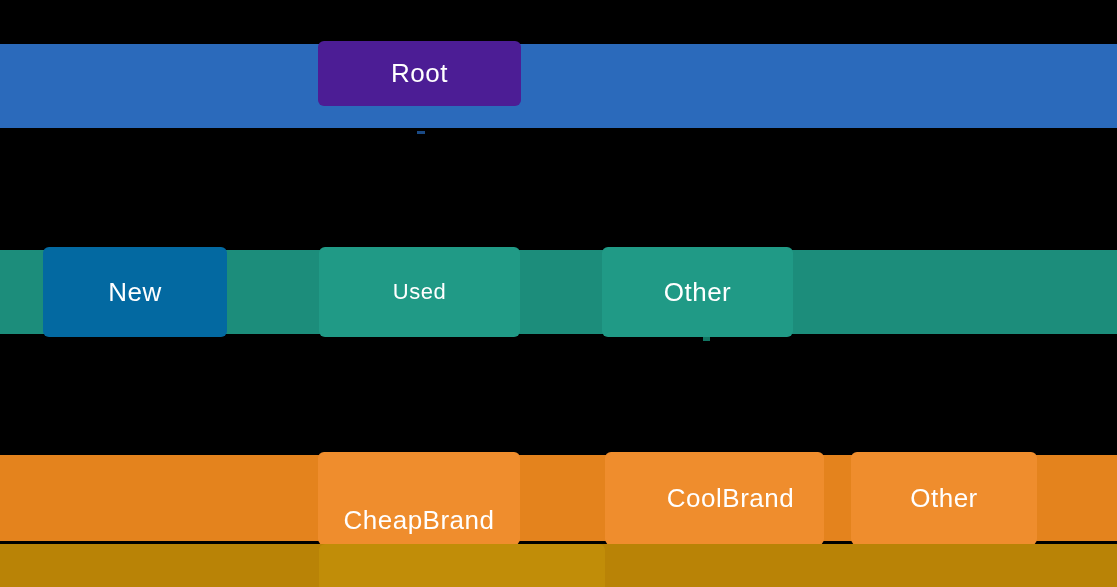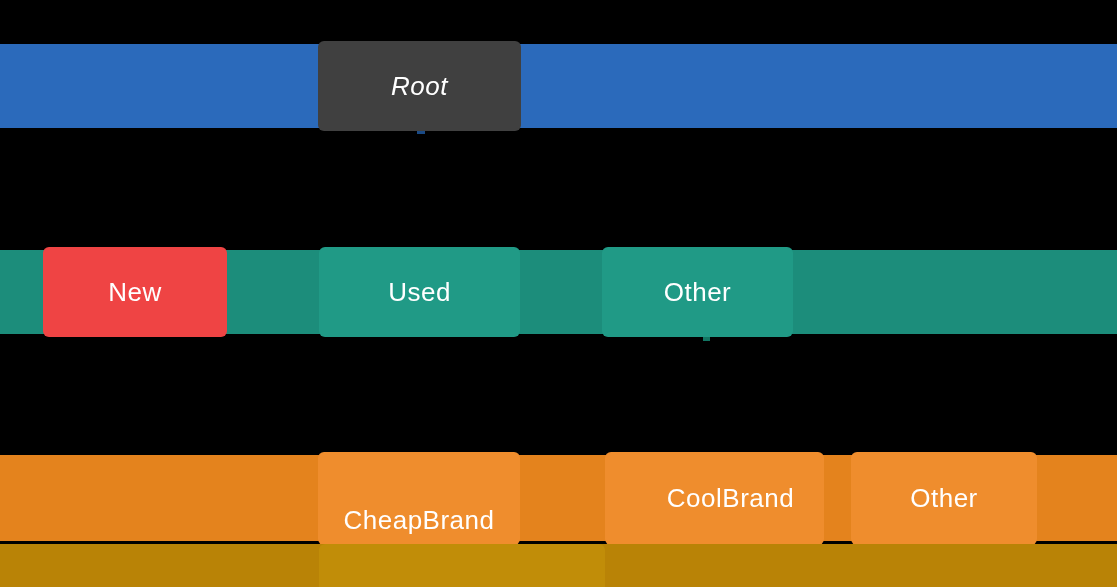--- a/index.html
+++ b/index.html
@@ -30,29 +30,29 @@
   }
   .stub {
     position: absolute;
   }
 </style>
 </head>
 <body>
 
 <div id="chart" style="width: 1117px; height: 587px; background: rgb(0, 0, 0);">
     <div class="row-base" style="top: 44px; height: 84px; background: rgb(43, 106, 187);"></div>
-    <div class="node" style="left: 318px; width: 203px; top: 41px; height: 90px; background: #404040; border-radius: 6px; font-style: italic;">
+    <div class="node" style="left: 318px; width: 203px; top: 41px; height: 65px; background: #4c1d95; border-radius: 6px;">
       <span class="node-label" style="font-size: 26px; color: rgb(255, 255, 255);">Root</span>
     </div>
     <div class="row-base" style="top: 250px; height: 84px; background: rgb(28, 141, 123);"></div>
-    <div class="node" style="left: 43px; width: 184px; top: 247px; height: 90px; background: #ef4444; border-radius: 6px;">
+    <div class="node" style="left: 43px; width: 184px; top: 247px; height: 90px; background: #0369a1; border-radius: 6px;">
       <span class="node-label" style="font-size: 26px; color: rgb(255, 255, 255);">New</span>
     </div>
     <div class="node" style="left: 319px; width: 201px; top: 247px; height: 90px; background: rgb(32, 154, 134); border-radius: 6px;">
-      <span class="node-label" style="font-size: 26px; color: rgb(255, 255, 255);">Used</span>
+      <span class="node-label" style="font-size: 22px; color: rgb(255, 255, 255);">Used</span>
     </div>
     <div class="node" style="left: 602px; width: 191px; top: 247px; height: 90px; background: rgb(32, 154, 134); border-radius: 6px;">
       <span class="node-label" style="font-size: 26px; color: rgb(255, 255, 255);">Other</span>
     </div>
     <div class="row-base" style="top: 455px; height: 86px; background: rgb(228, 131, 29);"></div>
     <div class="node" style="left: 318px; width: 202px; top: 452px; height: 93px; background: rgb(239, 141, 45); border-radius: 6px;">
       <span class="node-label" style="font-size: 26px; color: rgb(255, 255, 255); margin-top: 43px;">CheapBrand</span>
     </div>
     <div class="node" style="left: 605px; width: 187px; top: 452px; height: 93px; background: rgb(239, 141, 45); border-radius: 6px; padding-left: 32px;">
       <span class="node-label" style="font-size: 26px; color: rgb(255, 255, 255);">CoolBrand</span>

